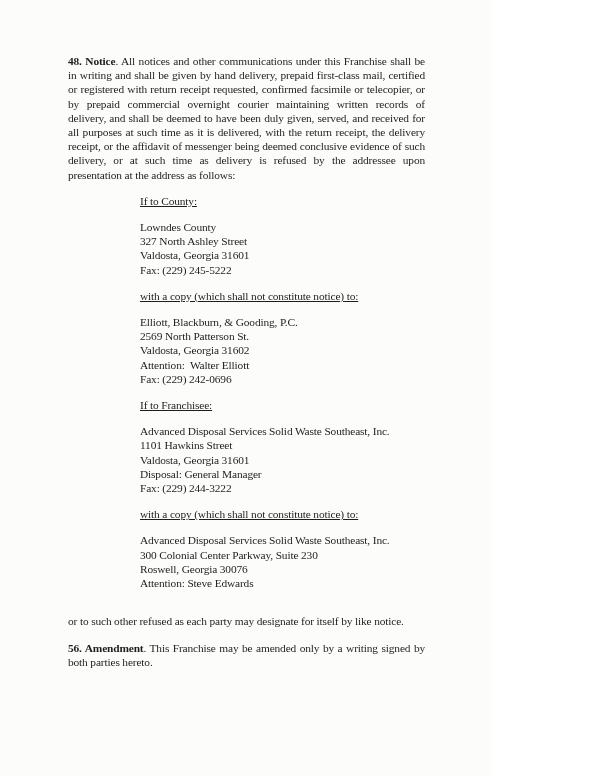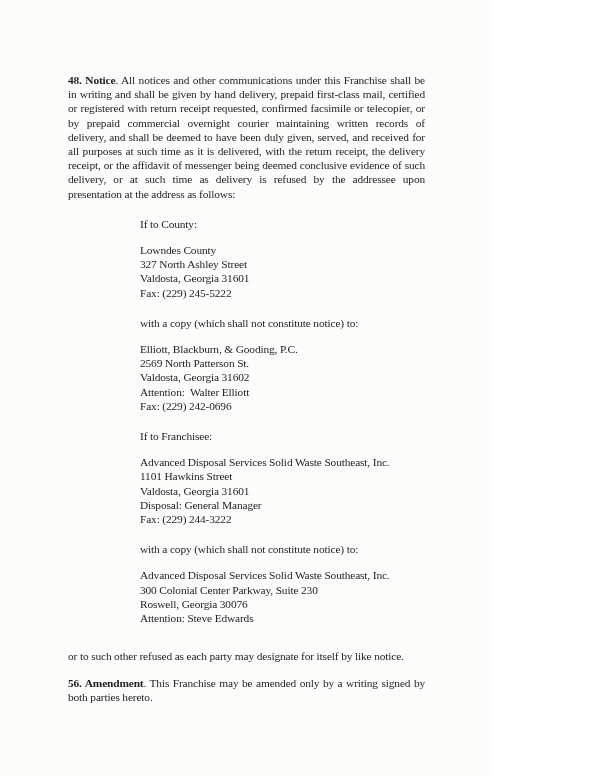--- a/index.html
+++ b/index.html
@@ -5,41 +5,42 @@
   html, body {
     margin: 0;
     padding: 0;
     background: #ffffff;
   }
   .page {
     position: relative;
     width: 492px;
     height: 776px;
     box-sizing: border-box;
-    padding: 73px 67px 0 68px;
+    padding: 54px 67px 0 68px;
     background: var(--paper, #fcfcfb);
     color: var(--ink, #1e1e1e);
     font-family: "Liberation Serif", "DejaVu Serif", serif;
     font-size: 11.4px;
     line-height: 14.2px;
     letter-spacing: -0.15px;
     overflow: hidden;
   }
   .para {
     margin: 0 0 12px 0;
   }
   .justify {
     text-align: justify;
   }
   .bold {
     font-weight: bold;
   }
   .notice-label {
-    margin: 16px 0 12px 72px;
+    margin: 0 0 12px 72px;
     white-space: pre-wrap;
+    text-decoration: underline;
   }
   .addr-block {
     margin: 4px 0 12px 72px;
   }
   .addr-block.gap-xl {
     margin-bottom: 24px;
   }
   .addr-line {
     white-space: pre-wrap;
   }

